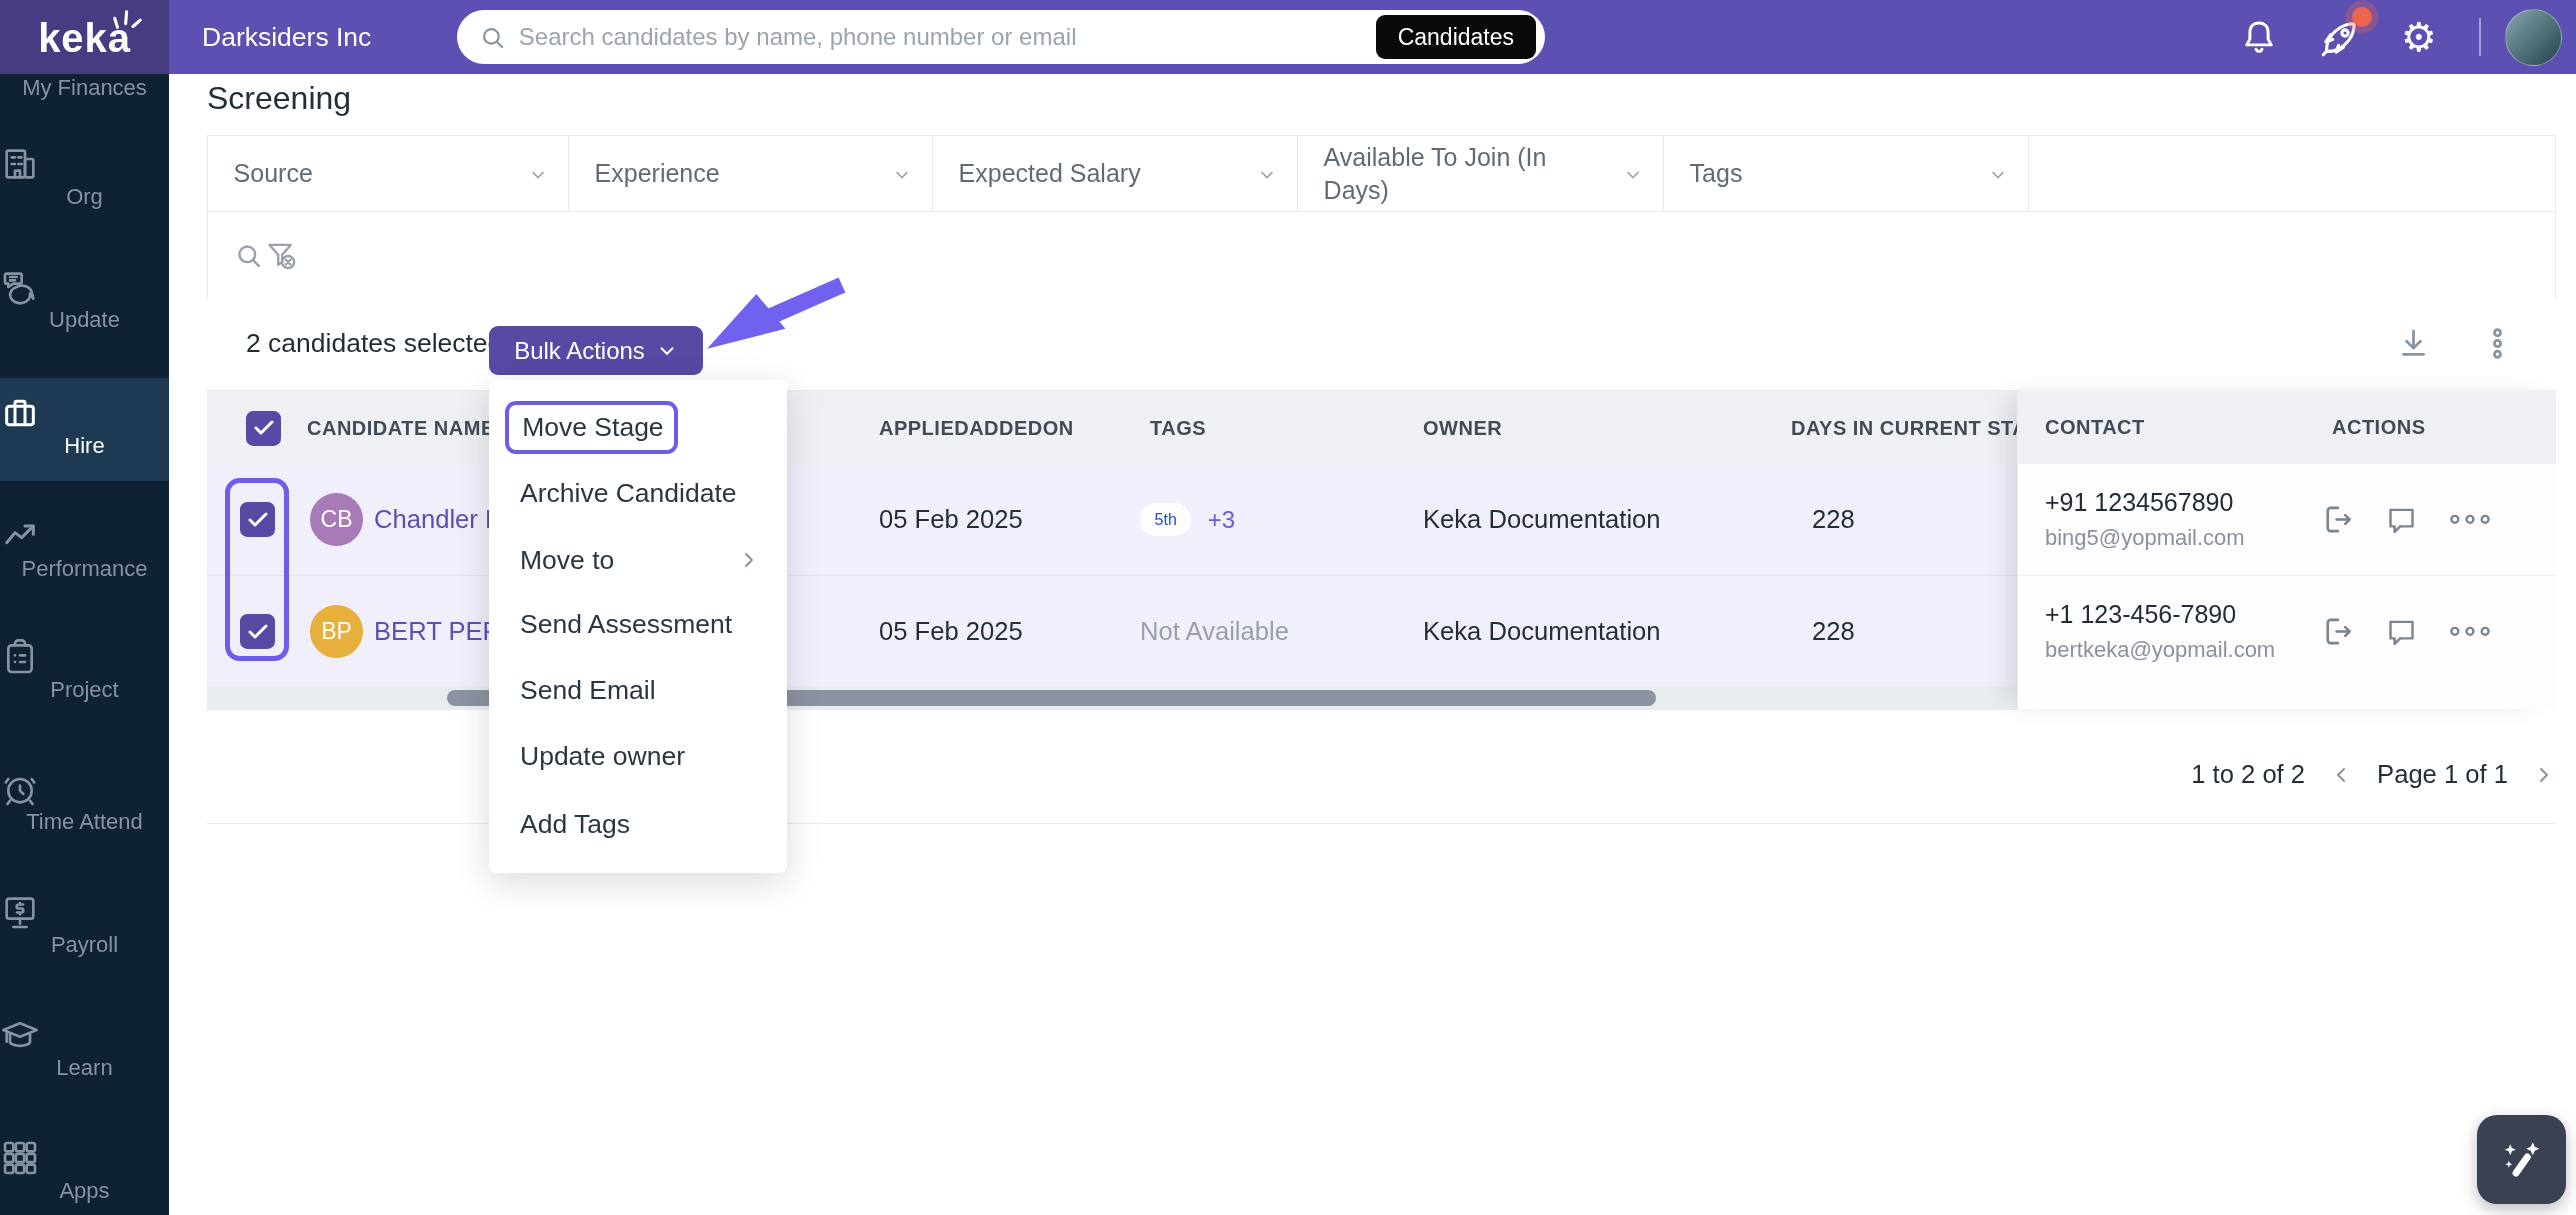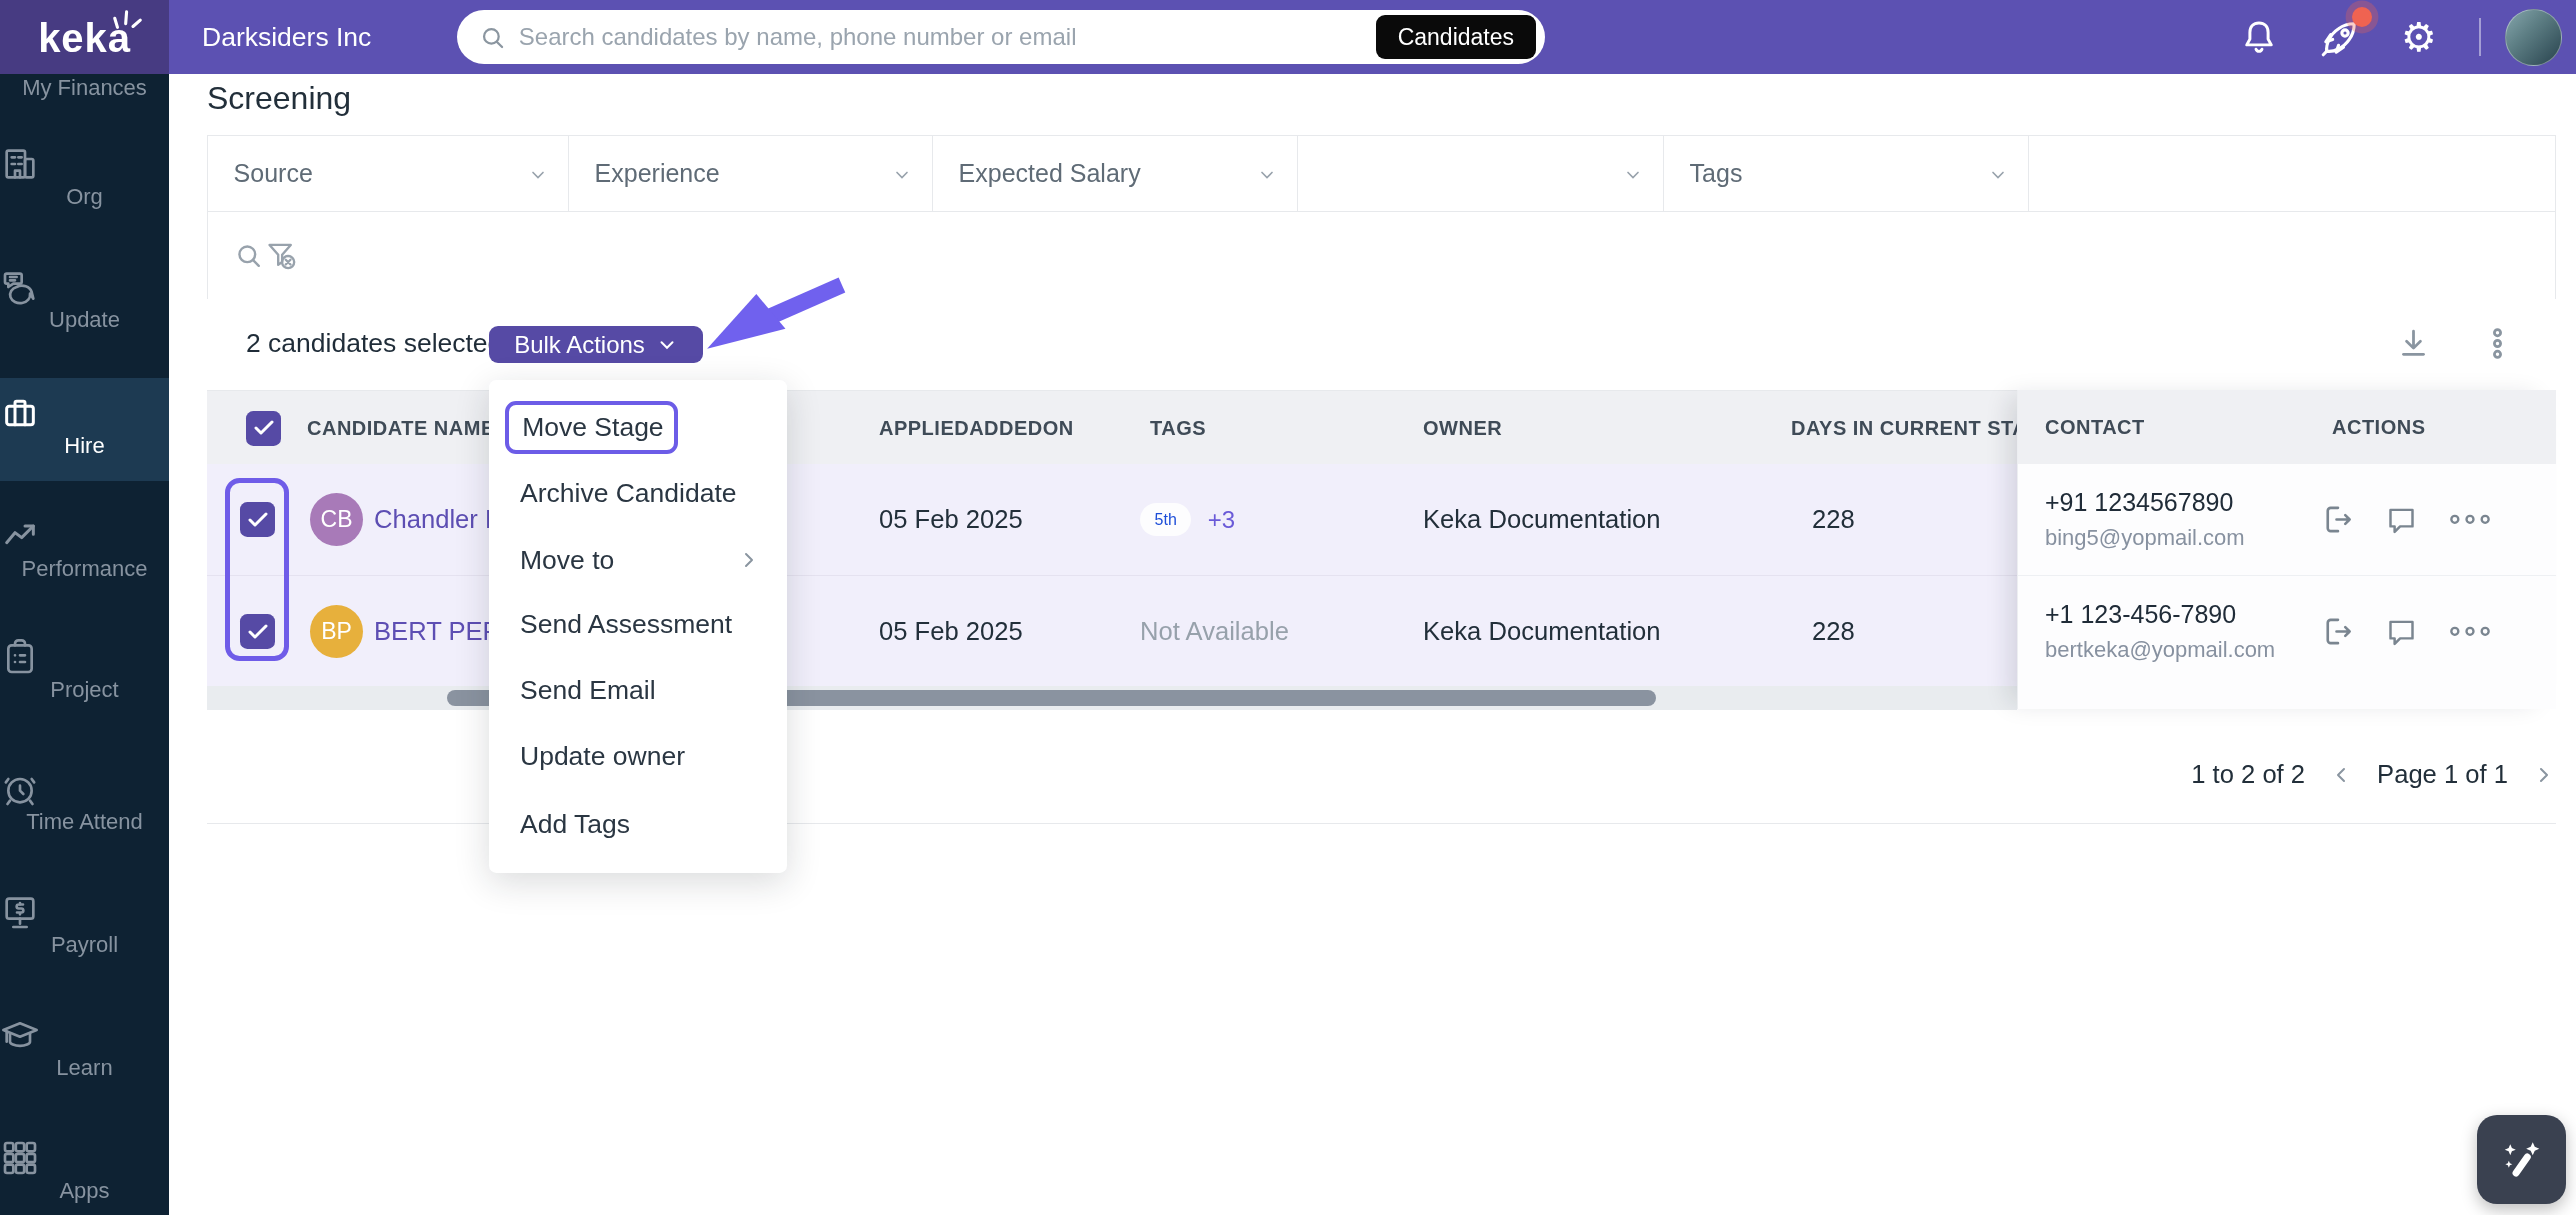--- a/index.html
+++ b/index.html
@@ -42,21 +42,21 @@
     padding:0 40px 0 25.6px; color:#5f6b76; font-size:25px; line-height:33px; cursor:pointer; }
   .filter-cell .chev { position:absolute; right:20px; top:50%; margin-top:-9px; }
   .filter-rest { flex:1; border-right:none; }
 
   .search-row { left:207px; top:212px; width:2349px; height:88px; background:#fff;
     border:0.9px solid #e7e9ec; border-top:none; display:flex; align-items:center; padding:0 35px 0 25.6px; }
   .search-row .ph { color:#9aa4ae; font-size:25.6px; margin-left:16.4px; flex:1; }
 
   .bulk-row { left:207px; top:299px; width:2349px; height:88px; background:#fff; display:flex; align-items:center; }
   .sel-text { margin-left:39px; font-size:26.5px; color:#1f2c38; }
-  .bulk-btn { position:absolute; left:282px; top:27px; width:214px; height:37px; background:#564aa5;
+  .bulk-btn { position:absolute; left:282px; top:27px; width:214px; height:49px; background:#564aa5;
     border-radius:9px; display:flex; align-items:center; justify-content:center; gap:11px;
     color:#fff; font-size:24px; cursor:pointer; }
   .bulk-icons { position:absolute; right:40px; top:0; height:88px; display:flex; align-items:center; gap:47px; }
 
   
   .thead { left:207px; top:390px; width:2349px; height:74px; background:#eff0f3; border-top:0.9px solid #e7e9ec; z-index:2;}
   .th { position:absolute; top:0; height:74px; display:flex; align-items:center; font-size:20px;
     letter-spacing:0.5px; color:#3f4b57; font-weight:bold; white-space:nowrap; }
   .trow { left:207px; width:2349px; height:111px; background:#f1effb; z-index:1; }
   .td { position:absolute; top:0; height:111px; display:flex; align-items:center; font-size:25.6px; color:#222f3a; white-space:nowrap; }
@@ -293,20 +293,21 @@
   </div>
   <div class="filter-cell" style="width:365px;">
     <span>Expected Salary</span>
     <span class="chev">
       <svg viewBox="0 0 24 24" width="20" height="20" fill="none" stroke="#98a2ac" stroke-width="2" stroke-linecap="round">
           <path d="M6 9l6 6 6-6"></path>
         </svg>
     </span>
   </div>
   <div class="filter-cell" style="width:366px;">
+    <span style="max-width:274px; white-space:normal;">Available To Join (In Days)</span>
     <span class="chev">
       <svg viewBox="0 0 24 24" width="20" height="20" fill="none" stroke="#98a2ac" stroke-width="2" stroke-linecap="round">
           <path d="M6 9l6 6 6-6"></path>
         </svg>
     </span>
   </div>
   <div class="filter-cell" style="width:365px;">
     <span>Tags</span>
     <span class="chev">
       <svg viewBox="0 0 24 24" width="20" height="20" fill="none" stroke="#98a2ac" stroke-width="2" stroke-linecap="round">

